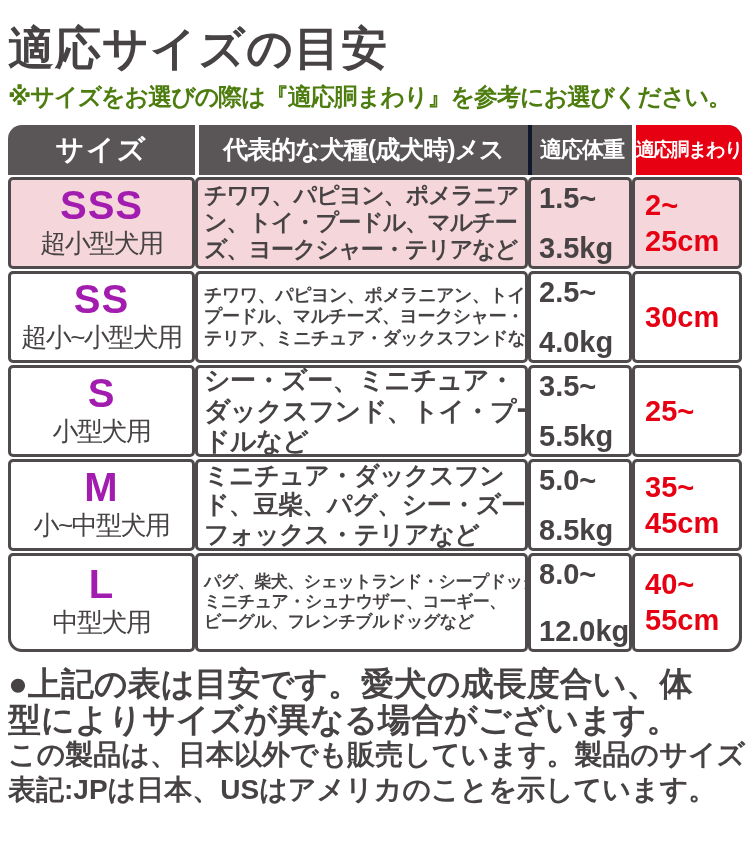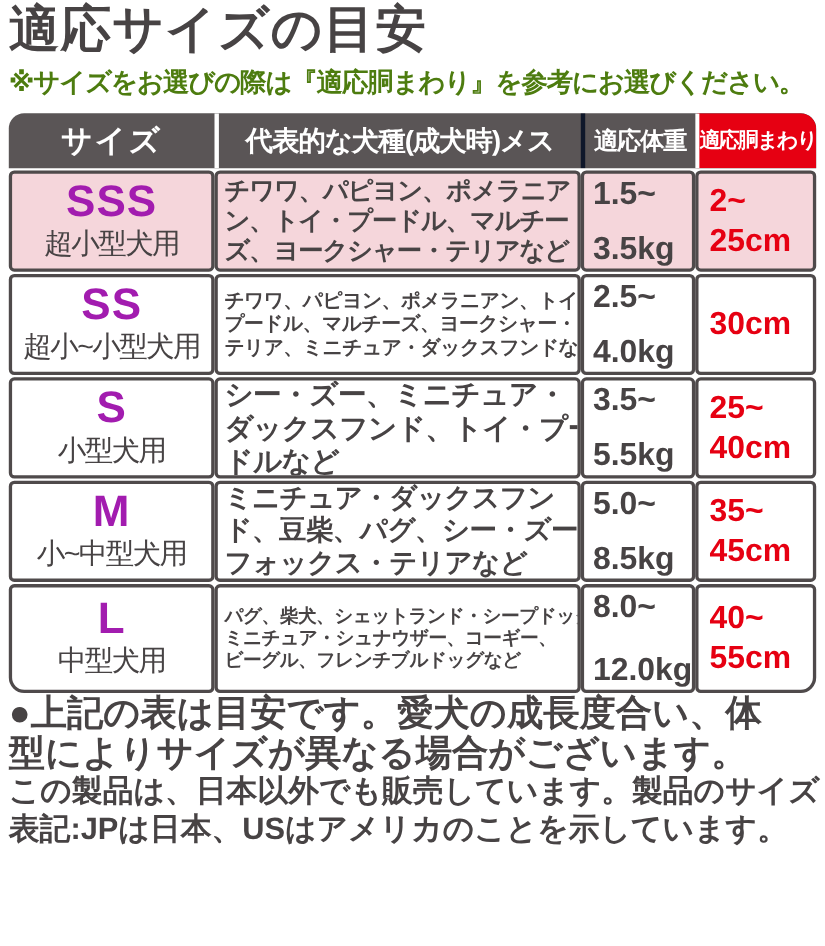--- a/index.html
+++ b/index.html
@@ -8,20 +8,21 @@
     position:relative;
     width:750px; height:860px;
     background:#ffffff;
     font-family:"Liberation Sans","DejaVu Sans",sans-serif;
     padding:0 8px;
     overflow:hidden;
     color:#474344;
   }
   
   .page-title {
+    padding-top:22px;
     font-size:46px;
     font-weight:bold;
     letter-spacing:1px;
     line-height:1.15;
     color:#474344;
     white-space:nowrap;
   }
   .page-subtitle {
     margin-top:6px;
     font-size:24px;
@@ -89,21 +90,21 @@
   }
   .c-waist {
     width:110px;
     display:flex; flex-direction:column; justify-content:center;
     padding-left:10px;
   }
   .val-line { font-size:29px; font-weight:bold; line-height:1.25; white-space:nowrap; color:#474344; }
   .c-waist .val-line { color:#e60012; }
 
   
-  .notes { margin-top:0; }
+  .notes { margin-top:14px; }
   .note-line-lg { font-size:33px; font-weight:600; color:#474344; line-height:1.1; white-space:nowrap; }
   .note-line-sm { font-size:28px; font-weight:600; color:#474344; line-height:1.22; white-space:nowrap; }
 </style>
 </head>
 <body>
 
 <div class="page">
 
   <div class="page-title">適応サイズの目安</div>
   <div class="page-subtitle">※サイズをお選びの際は『適応胴まわり』を参考にお選びください。</div>
@@ -165,21 +166,20 @@
         <div class="b-line">シー・ズー、ミニチュア・</div>
         <div class="b-line">ダックスフンド、トイ・プー</div>
         <div class="b-line">ドルなど</div>
       </div>
       <div class="cell c-weight">
         <div class="val-line">3.5~</div>
         <div class="val-line">5.5kg</div>
       </div>
       <div class="cell c-waist">
         <div class="val-line">25~</div>
-        <div class="val-line">40cm</div>
       </div>
     </div>
 
     <div class="row row-m">
       <div class="cell c-size">
         <div class="size-big">M</div>
         <div class="size-sub">小~中型犬用</div>
       </div>
       <div class="cell c-breeds">
         <div class="b-line">ミニチュア・ダックスフン</div>

